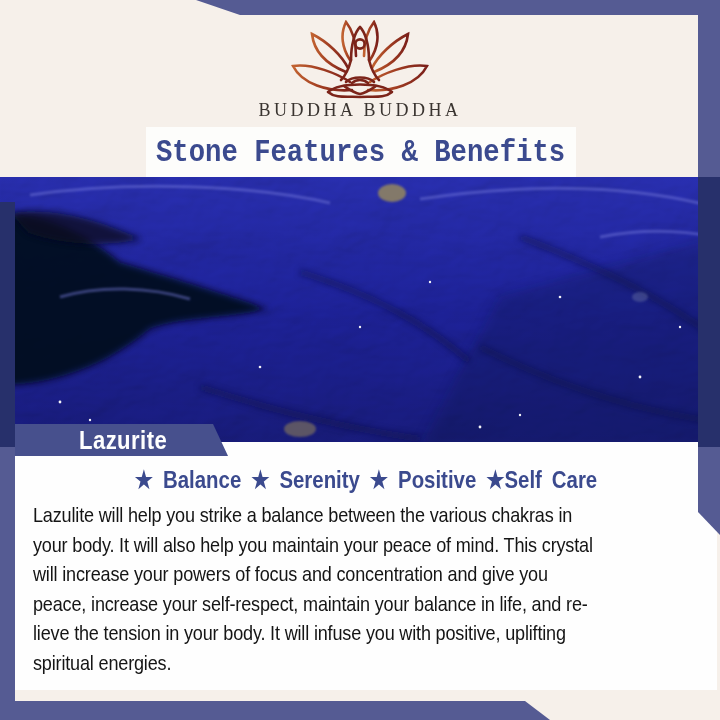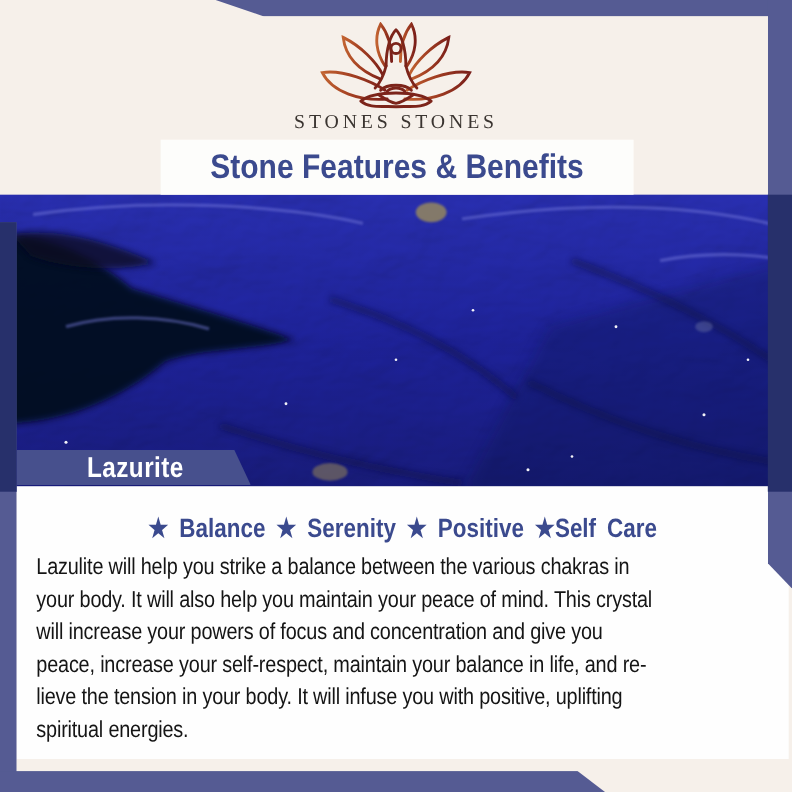--- a/index.html
+++ b/index.html
@@ -22,29 +22,29 @@
     clip-path:polygon(0 0,525px 0,550px 19px,0 19px);z-index:6;}
 
   
   .logo{left:290px;top:20px;width:140px;height:84px;z-index:2;}
   .brand-name{left:0;top:100px;width:720px;text-align:center;
     font-family:"Liberation Serif",serif;font-size:18px;letter-spacing:3.5px;
     color:var(--brand-text,#3a3430);z-index:2;}
 
   
   .title-band{left:146px;top:127px;width:430px;height:50px;background:#fdfdfb;z-index:2;
-    display:flex;align-items:center;justify-content:center;}
+    display:flex;align-items:center;justify-content:center;font-family:Liberation Mono, monospace;}
   .title-band h1{margin:0;font-size:31px;font-weight:700;color:var(--navy-text,#3b4a8e);
     transform:scaleX(.88);white-space:nowrap;}
 
   
   .stone-photo{left:0;top:177px;width:720px;height:270px;z-index:1;overflow:hidden;background:var(--stone-blue,#2e33a6);}
   .stone-photo svg{display:block;width:100%;height:100%;}
 
-  .stone-label{left:15px;top:409px;width:213px;height:32px;background:var(--label-bg,#47508d);
+  .stone-label{left:15px;top:424px;width:213px;height:32px;background:var(--label-bg,#47508d);
     clip-path:polygon(0 0,198px 0,213px 32px,0 32px);z-index:4;
     display:flex;align-items:center;}
   .stone-label span{display:inline-block;margin-left:64px;color:#fff;font-size:26px;font-weight:700;
     letter-spacing:.5px;transform:scaleX(.85);transform-origin:left center;white-space:nowrap;}
 
   
   .content-panel{left:15px;top:442px;width:702px;height:248px;background:var(--panel-white,#fefefe);z-index:2;}
   .benefits{margin-top:24px;text-align:center;font-size:24px;font-weight:700;
     color:var(--navy-text,#3b4a8e);transform:scaleX(.85);white-space:nowrap;word-spacing:5px;}
   .description{margin:6px 0 0 18px;transform:scaleX(.86);transform-origin:left top;width:780px;}
@@ -81,21 +81,21 @@
     <path d="M61,40 C61,24 65,12 70,7 C75,12 79,24 79,40"></path>
     <circle cx="70" cy="24" r="4.6"></circle>
     <path d="M61,40 C59,48 57,54 51,60"></path>
     <path d="M79,40 C81,48 83,54 89,60"></path>
     <path d="M56,62 C62,56 78,56 84,62"></path>
     <path d="M62,63 C66,59 74,59 78,63"></path>
     <path d="M38,72 C50,62 90,62 102,72 C94,79 82,76 70,77 C58,76 46,79 38,72"></path>
     <path d="M54,66 C60,70 64,73 70,74 M86,66 C80,70 76,73 70,74"></path>
   </g>
 </svg>
-<div class="abs brand-name">STONES STONES</div>
+<div class="abs brand-name">BUDDHA BUDDHA</div>
 
 <div class="abs title-band">
   <h1>Stone Features &amp; Benefits</h1>
 </div>
 
 <div class="abs stone-photo">
   <svg viewBox="0 0 720 270" preserveAspectRatio="none">
     <defs>
       <linearGradient id="rb" x1="0" y1="0" x2="0" y2="1">
         <stop offset="0" stop-color="#3a41b5"></stop>

